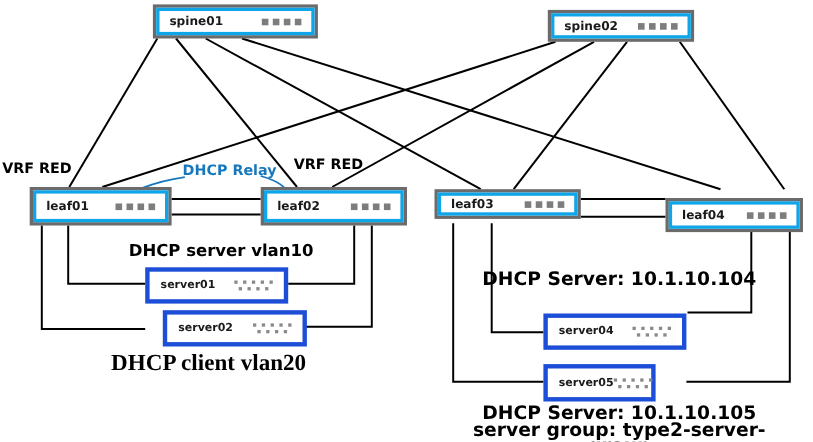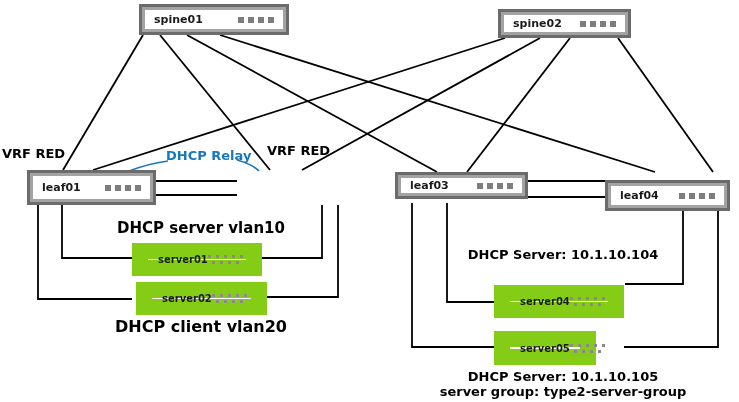--- a/index.html
+++ b/index.html
@@ -6,59 +6,59 @@
   .canvas{
     position:relative;width:739px;height:402px;background:#ffffff;overflow:hidden;
     font-family:"DejaVu Sans","Liberation Sans",sans-serif;
   }
   svg.wires{position:absolute;left:0;top:0;width:739px;height:402px;}
 
   
   .switch{position:absolute;background:#6b6b6b;padding:3px;box-sizing:border-box;}
   .switch-inner{
     width:100%;height:100%;box-sizing:border-box;background:#ffffff;
-    border:3px solid #a3a3a3;display:flex;align-items:center;
+    border:3px solid #0ea5e9;display:flex;align-items:center;
     justify-content:space-between;padding:0 9px;
   }
   .dev-label{font-size:11px;font-weight:bold;color:#1a1a1a;white-space:nowrap;}
   .ports{display:flex;gap:4px;align-items:center;}
   .ports i{display:block;width:6px;height:6px;background:#7d7d7d;}
 
   
-  .server{position:absolute;background:#84cc16;padding:16px;box-sizing:border-box;}
+  .server{position:absolute;background:#1d4ed8;padding:4px;box-sizing:border-box;}
   .server-inner{
     width:100%;height:100%;box-sizing:border-box;background:#ffffff;
     display:flex;align-items:center;justify-content:space-between;padding:0 10px;
   }
   .srv-label{font-size:10px;font-weight:bold;color:#1a1a1a;white-space:nowrap;}
   .vents{display:flex;flex-direction:column;gap:3px;}
   .vents .vr{display:flex;gap:5px;}
   .vents i{display:block;width:3px;height:3px;background:#8a8a8a;}
   .vents .vr.off{margin-left:4px;}
 
   
   #spine01{left:139px;top:4px;width:150px;height:31px;}
   #spine02{left:498px;top:9px;width:133px;height:29px;}
   #leaf01{left:27px;top:170px;width:129px;height:35px;}
   #leaf02{left:237px;top:170px;width:133px;height:35px;}
   #leaf03{left:395px;top:172px;width:133px;height:27px;}
   #leaf04{left:605px;top:180px;width:125px;height:31px;}
   #server01{left:132px;top:243px;width:130px;height:33px;}
-  #server02{left:136px;top:282px;width:131px;height:33px;}
+  #server02{left:148px;top:282px;width:131px;height:33px;}
   #server04{left:494px;top:285px;width:130px;height:33px;}
   #server05{left:494px;top:331px;width:102px;height:34px;}
 
   .lbl{position:absolute;font-weight:bold;color:#000;white-space:nowrap;}
   #vrf-red-left{left:2px;top:146px;font-size:13px;}
   #vrf-red-right{left:267px;top:143px;font-size:13px;}
   #dhcp-relay{left:166px;top:148px;font-size:13px;color:#1878be;}
   #vlan10{left:101px;top:219px;width:200px;text-align:center;font-size:15px;}
-  #vlan20{left:101px;top:317px;width:200px;text-align:center;font-size:16px;}
+  #vlan20{left:101px;top:317px;width:200px;text-align:left;font-size:21px;font-family:Liberation Serif, serif;}
   .two-line{position:absolute;width:280px;text-align:center;font-weight:bold;color:#000;
-            font-size:13px;line-height:15px;}
+            font-size:17px;line-height:15px;}
   #dhcp-srv-104{left:423px;top:247px;}
   #dhcp-srv-105{left:423px;top:369px;}
 </style>
 </head>
 <body>
 
 <div class="canvas">
 
   <svg class="wires" viewBox="0 0 739 402" xmlns="http://www.w3.org/2000/svg">
     <g stroke="#000000" stroke-width="1.8" fill="none">
@@ -120,20 +120,31 @@
     <div class="switch-inner">
       <span class="dev-label">leaf01</span>
       <span class="ports">
           <i></i>
           <i></i>
           <i></i>
           <i></i>
         </span>
     </div>
   </div>
+  <div class="switch" id="leaf02">
+    <div class="switch-inner">
+      <span class="dev-label">leaf02</span>
+      <span class="ports">
+          <i></i>
+          <i></i>
+          <i></i>
+          <i></i>
+        </span>
+    </div>
+  </div>
   <div class="switch" id="leaf03">
     <div class="switch-inner">
       <span class="dev-label">leaf03</span>
       <span class="ports">
           <i></i>
           <i></i>
           <i></i>
           <i></i>
         </span>
     </div>

